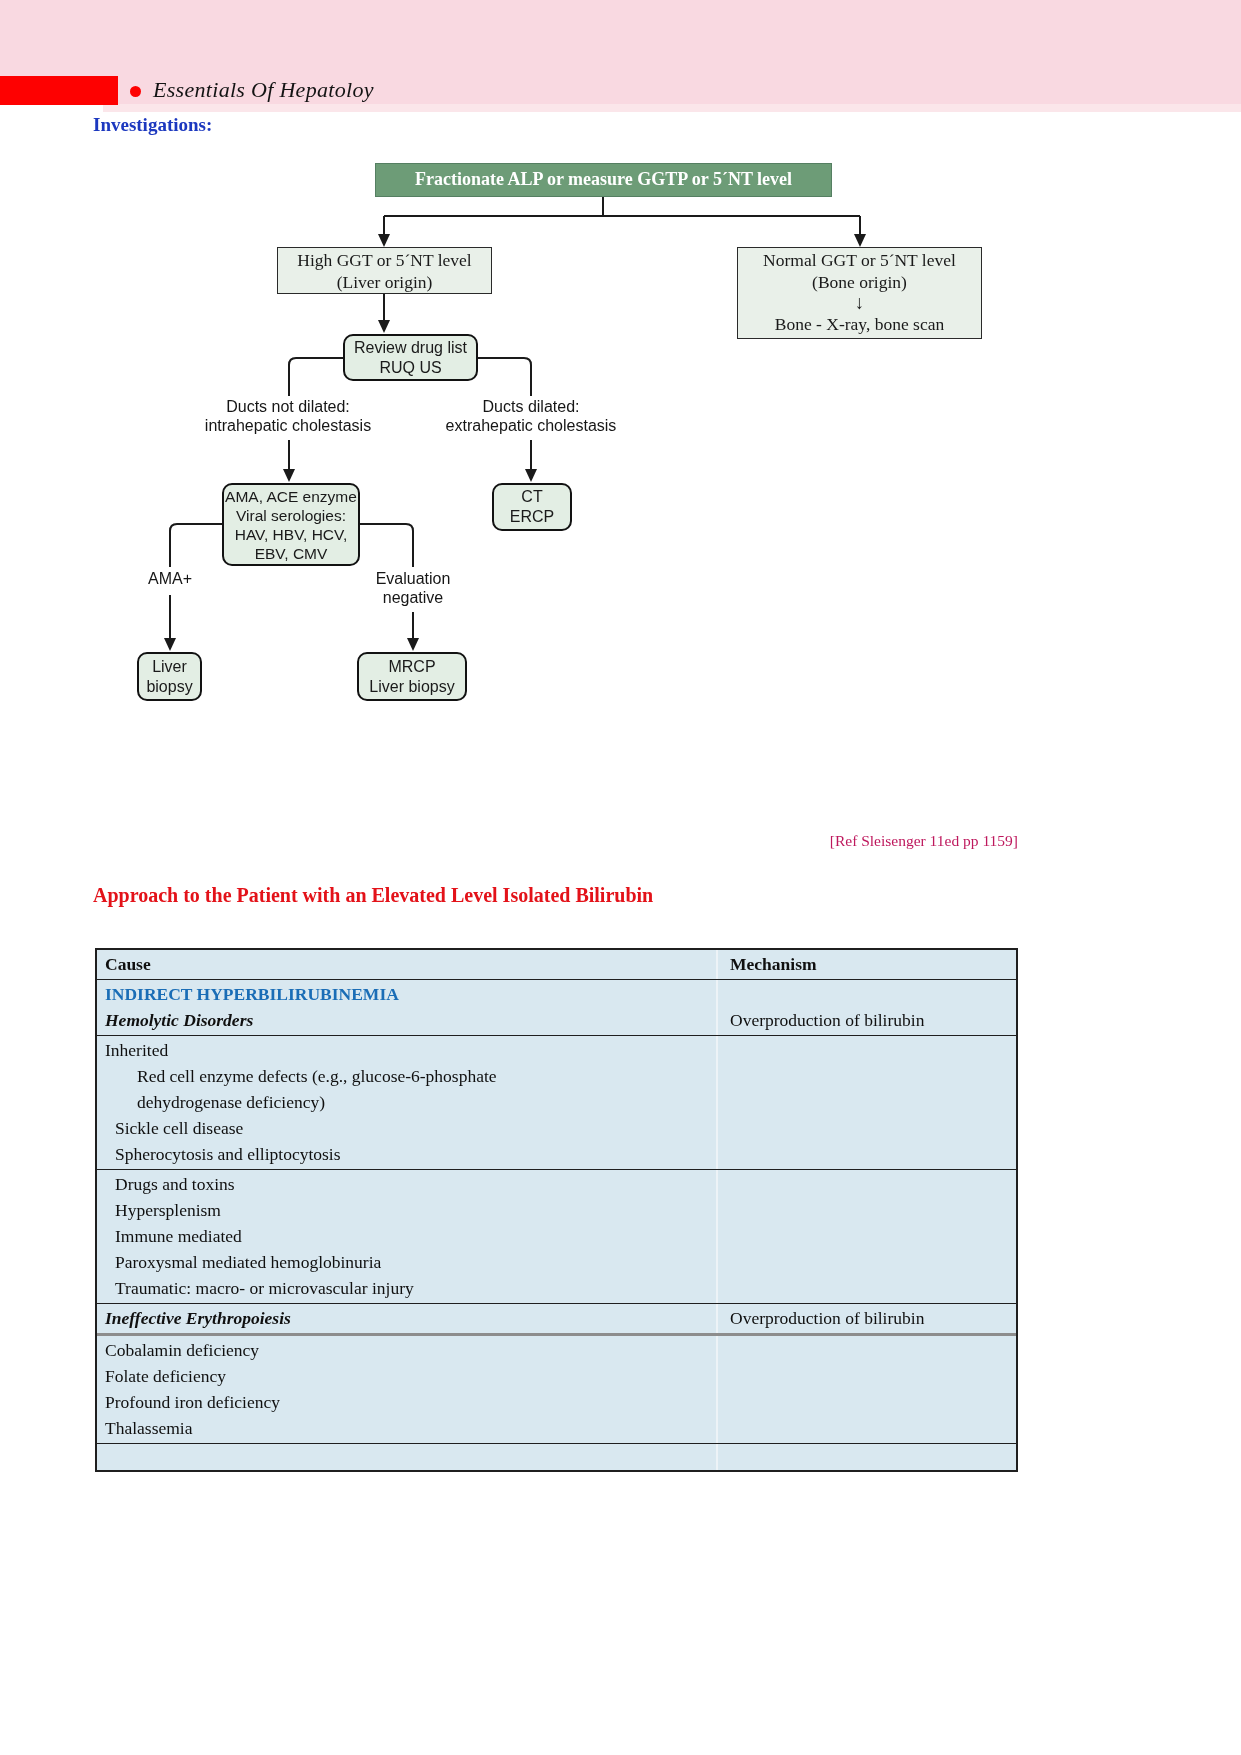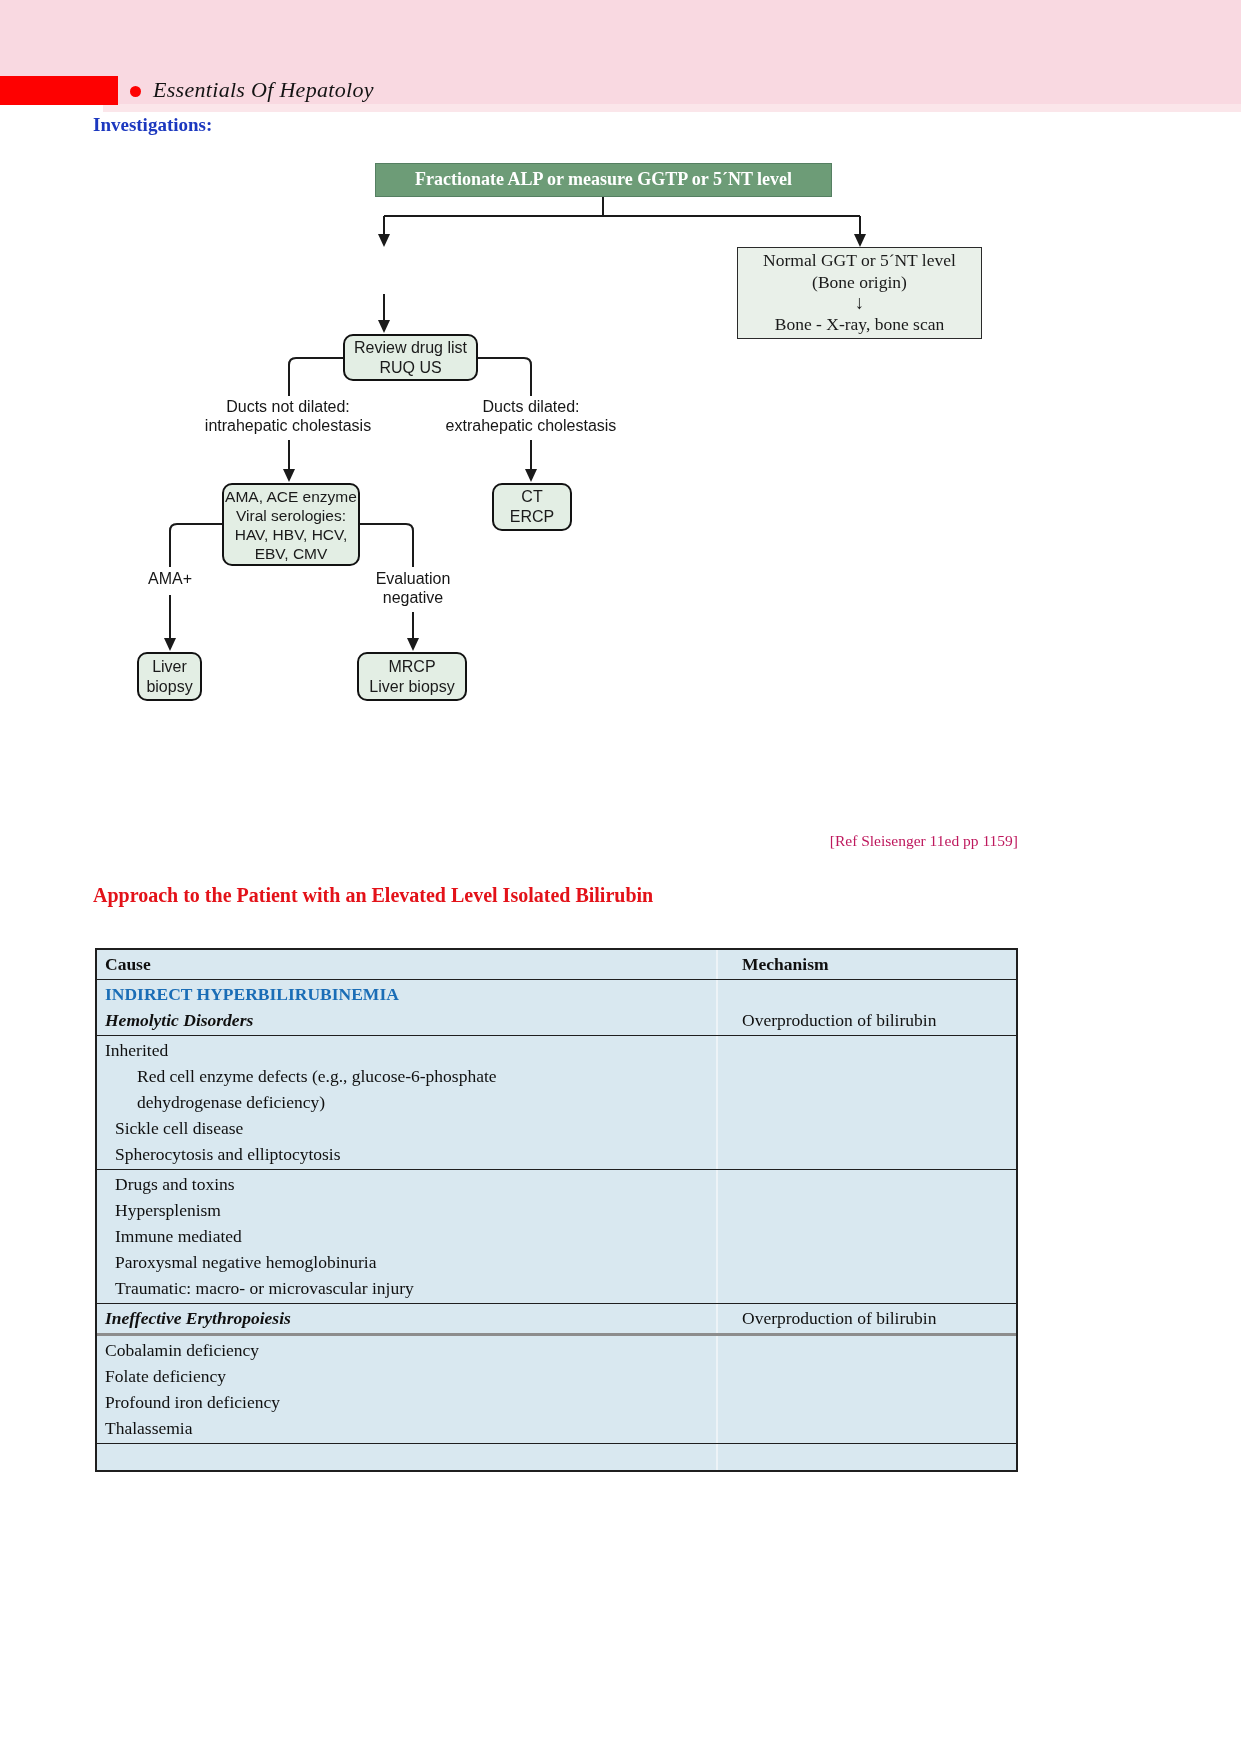--- a/index.html
+++ b/index.html
@@ -54,21 +54,21 @@
   .red-heading{position:absolute;left:93px;top:884px;font-size:20px;font-weight:bold;
                color:var(--heading-red,#e31219);}
 
   
   .biltable{position:absolute;left:95px;top:948px;width:923px;box-sizing:border-box;
             background:var(--table-bg,#d9e8f0);border:2px solid #1f1f1f;
             font-size:17.5px;line-height:26px;color:#101010;}
   .trow{display:flex;border-bottom:1.5px solid #1f1f1f;}
   .trow:last-child{border-bottom:none;}
   .tcell-cause{width:619px;box-sizing:border-box;padding:1px 4px 2px 8px;}
-  .tcell-mech{flex:1;box-sizing:border-box;padding:1px 10px 2px 24px;border-left:2px solid #edf3f7;}
+  .tcell-mech{flex:1;box-sizing:border-box;padding:1px 10px 2px 12px;border-left:2px solid #edf3f7;}
   .t-head .tcell-cause,.t-head .tcell-mech{font-weight:bold;}
   .blue-caps{color:var(--table-blue,#1a6db6);font-weight:bold;}
   .bold-italic{font-weight:bold;font-style:italic;}
   .mech-bottom{display:flex;flex-direction:column;justify-content:flex-end;}
   .ind1{padding-left:10px;}
   .ind2{padding-left:32px;}
   .t-ineffective{border-bottom:3px solid #8d8d8d;}
   .t-empty{height:26px;}
 
   .page-number{position:absolute;left:104px;top:1655px;font-size:20px;color:#111;}
@@ -112,20 +112,24 @@
         <polygon points="378,170 390,170 384,183"></polygon>
         <polygon points="283,319 295,319 289,332"></polygon>
         <polygon points="525,319 537,319 531,332"></polygon>
         <polygon points="164,488 176,488 170,501"></polygon>
         <polygon points="407,488 419,488 413,501"></polygon>
       </g>
     </svg>
 
     <div class="fbox fbox-root">Fractionate ALP or measure GGTP or 5´NT level</div>
 
+    <div class="fbox fbox-sq fbox-high">
+      <span class="fline">High GGT or 5´NT level</span>
+      <span class="fline">(Liver origin)</span>
+    </div>
 
     <div class="fbox fbox-sq fbox-normal">
       <span class="fline">Normal GGT or 5´NT level</span>
       <span class="fline">(Bone origin)</span>
       <span class="fline down-glyph">↓</span>
       <span class="fline">Bone - X-ray, bone scan</span>
     </div>
 
     <div class="fbox fbox-round fbox-review">
       <span class="fline">Review drug list</span>
@@ -202,21 +206,21 @@
         <div class="ind1">Spherocytosis and elliptocytosis</div>
       </div>
       <div class="tcell-mech"></div>
     </div>
 
     <div class="trow">
       <div class="tcell-cause">
         <div class="ind1">Drugs and toxins</div>
         <div class="ind1">Hypersplenism</div>
         <div class="ind1">Immune mediated</div>
-        <div class="ind1">Paroxysmal negative hemoglobinuria</div>
+        <div class="ind1">Paroxysmal mediated hemoglobinuria</div>
         <div class="ind1">Traumatic: macro- or microvascular injury</div>
       </div>
       <div class="tcell-mech"></div>
     </div>
 
     <div class="trow t-ineffective">
       <div class="tcell-cause bold-italic">Ineffective Erythropoiesis</div>
       <div class="tcell-mech">Overproduction of bilirubin</div>
     </div>
 

